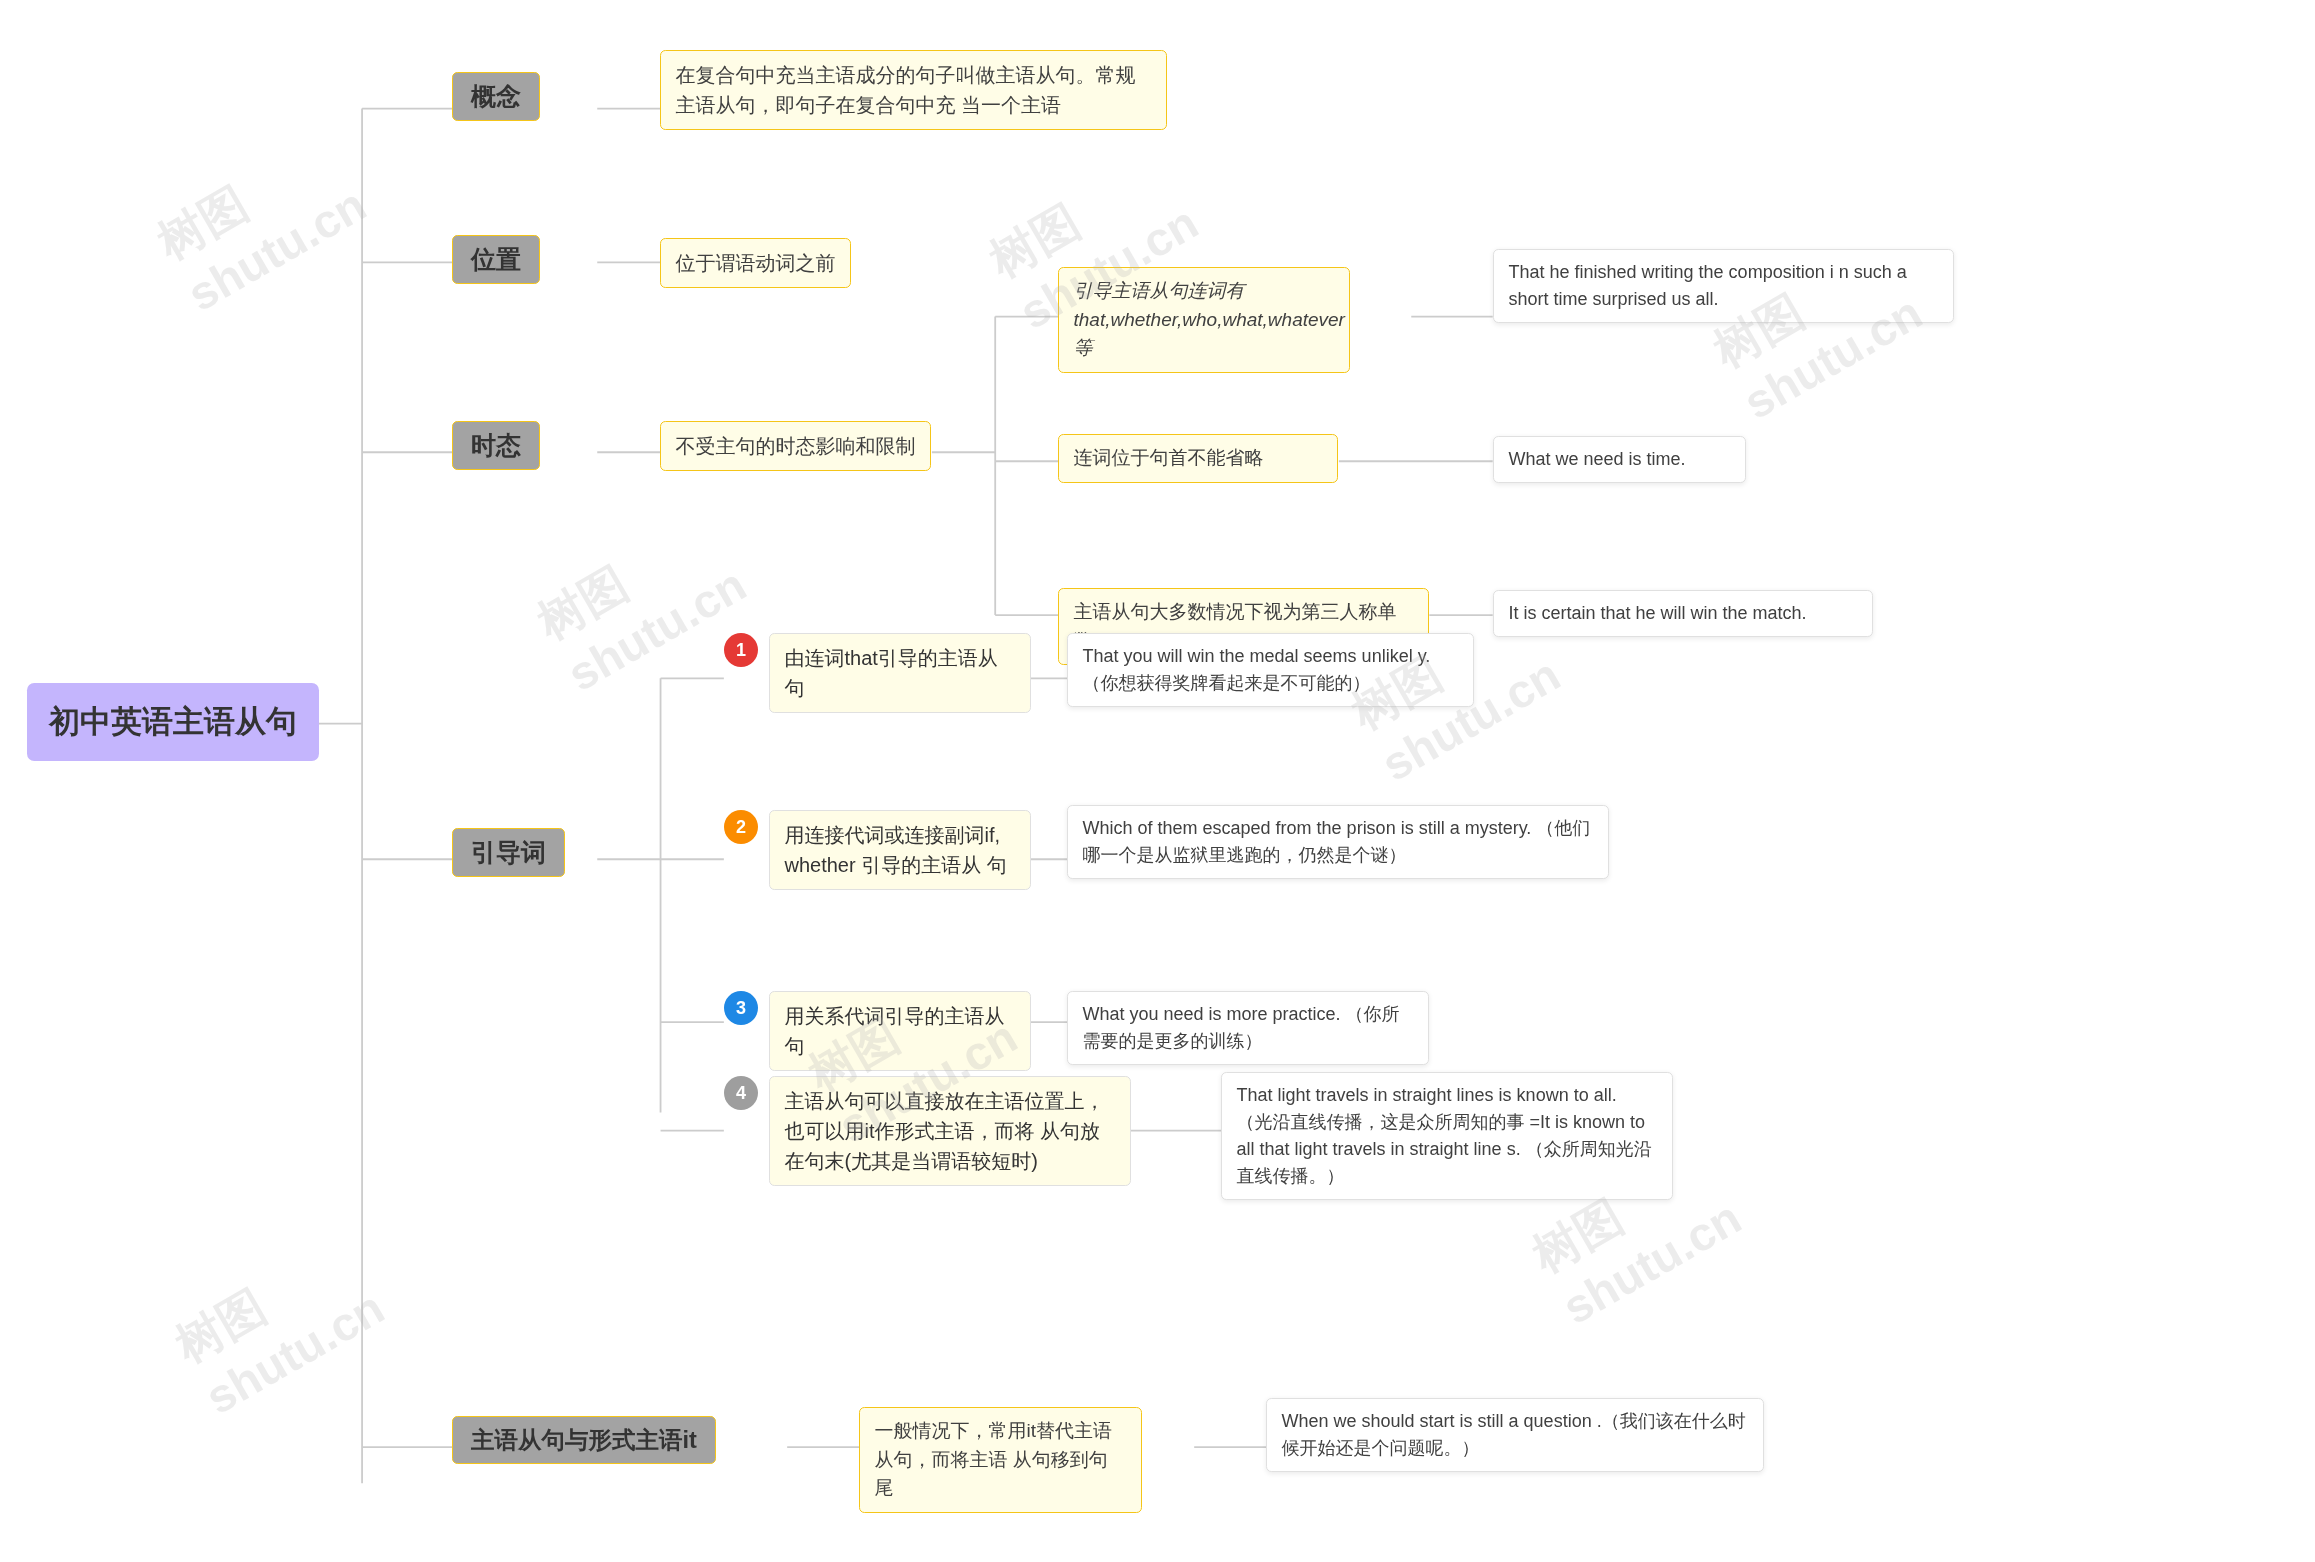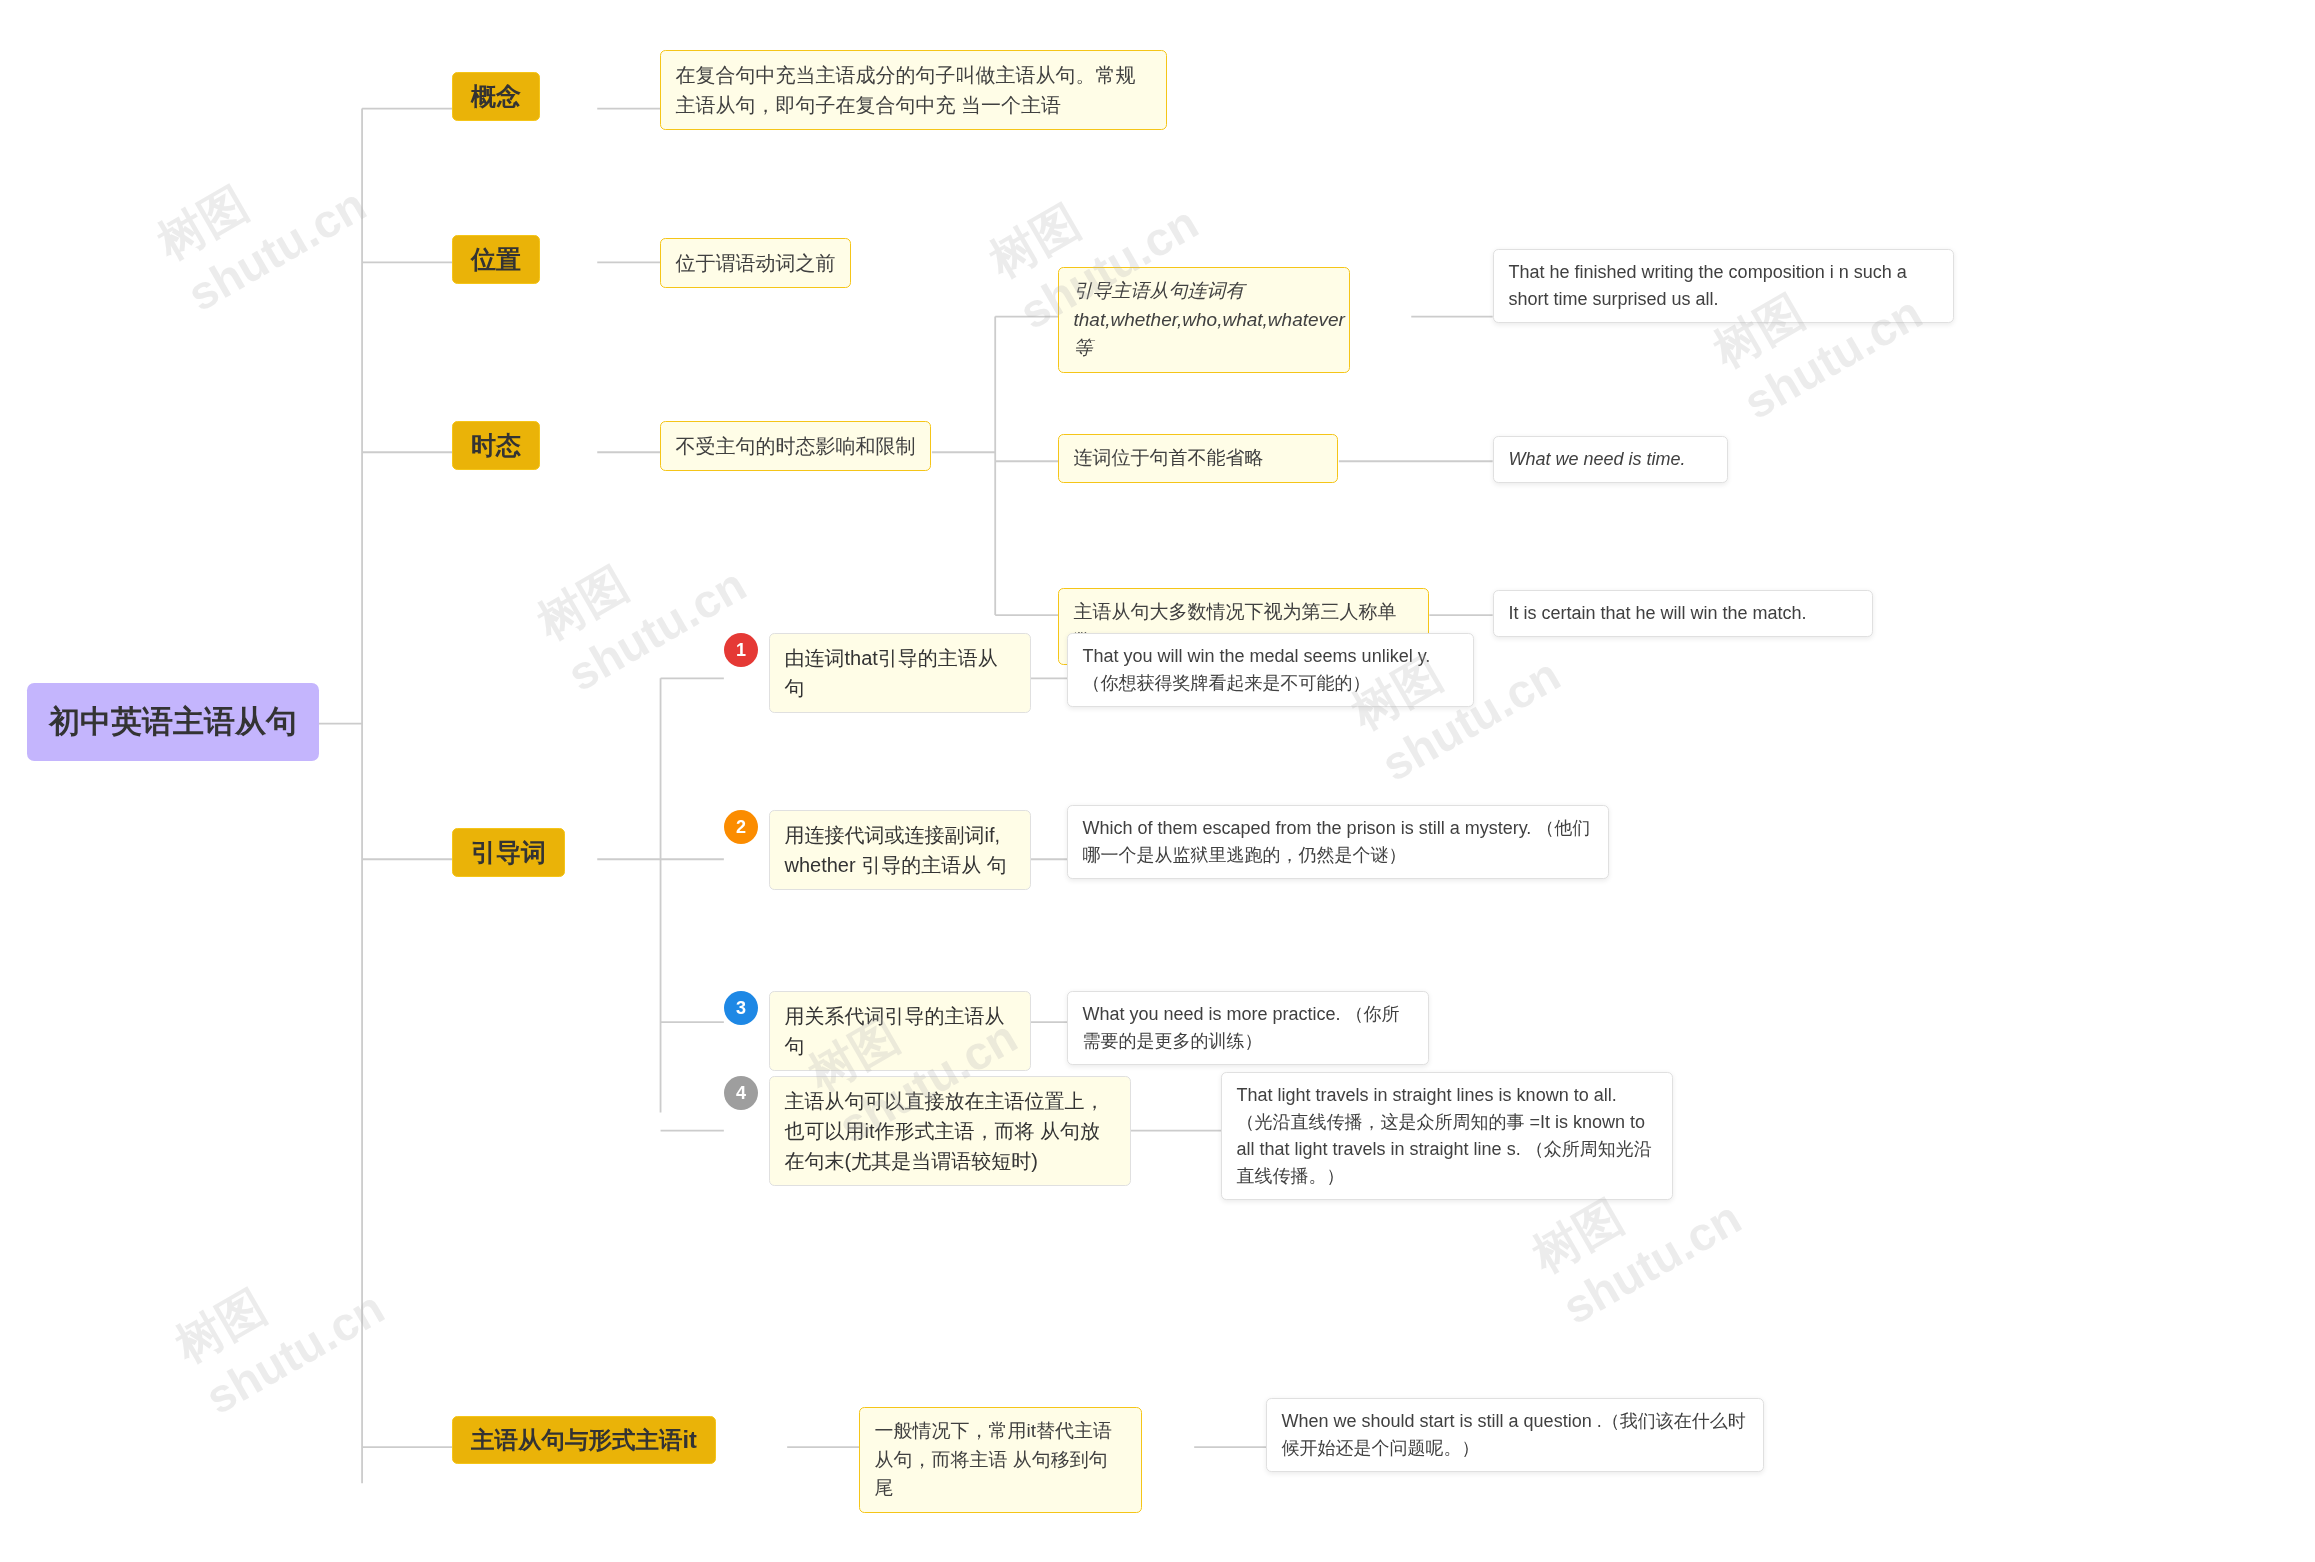--- a/index.html
+++ b/index.html
@@ -80,21 +80,21 @@
 
     
     .section-label {
       position: absolute;
       border: 1.8px solid #f5c518;
       border-radius: 5.4px;
       padding: 7.2px 18px;
       font-size: 25px;
       font-weight: bold;
       color: #333;
-      background: #eab308;
+      background: #a3a3a3;
       z-index: 10;
       white-space: nowrap;
     }
 
     
     .badge {
       display: inline-flex;
       align-items: center;
       justify-content: center;
       width: 34px;
@@ -226,21 +226,21 @@
     <span>引导主语从句连词有that,whether,who,what,whatever等</span>
   </div>
   <div class="box box-white-shadow" style="left:1493px; top:249px; width:461px; font-size:18px;">
     <span>That he finished writing the composition i
 n such a short time surprised us all.</span>
   </div>
 
   <div class="box box-light-yellow" style="left:1058px; top:434px; width:280px; font-size:19px;">
     <span>连词位于句首不能省略</span>
   </div>
-  <div class="box box-white-shadow" style="left:1493px; top:436px; width:235px; font-size:18px;font-style:italic;">
+  <div class="box box-white-shadow" style="left:1493px; top:436px; width:253px; font-size:18px;">
     <span>What we need is time.</span>
   </div>
 
   <div class="box box-light-yellow" style="left:1058px; top:588px; width:371px; font-size:19px;">
     <span>主语从句大多数情况下视为第三人称单数</span>
   </div>
   <div class="box box-white-shadow" style="left:1493px; top:590px; width:380px; font-size:18px;">
     <span>It is certain that he will win the match.</span>
   </div>
 

